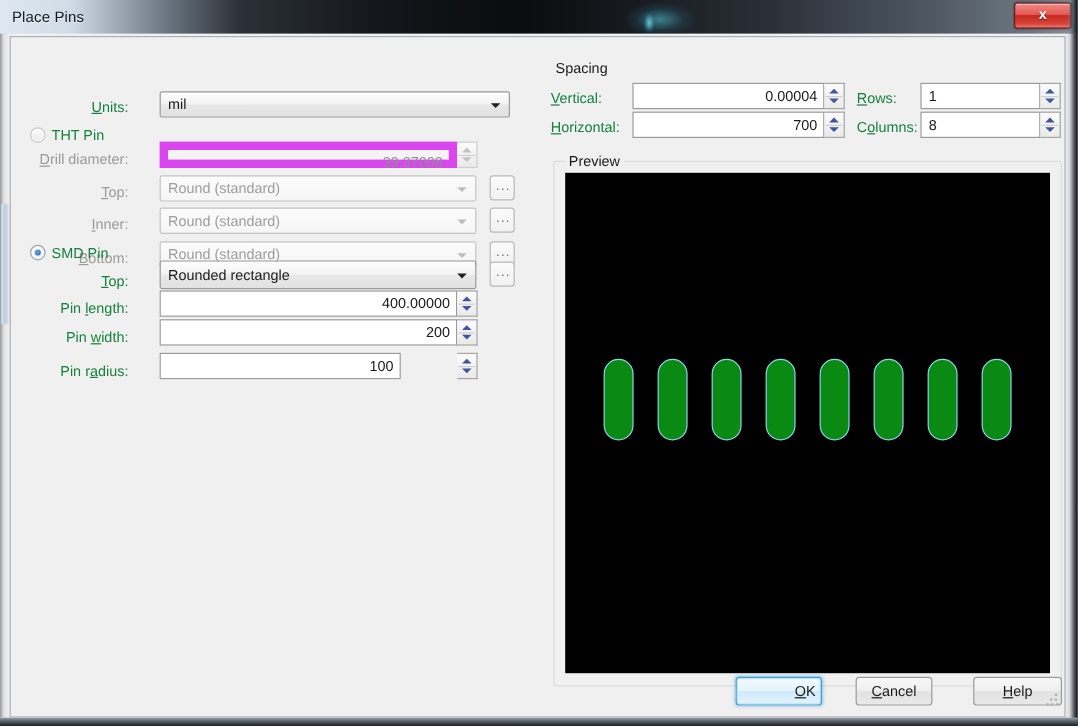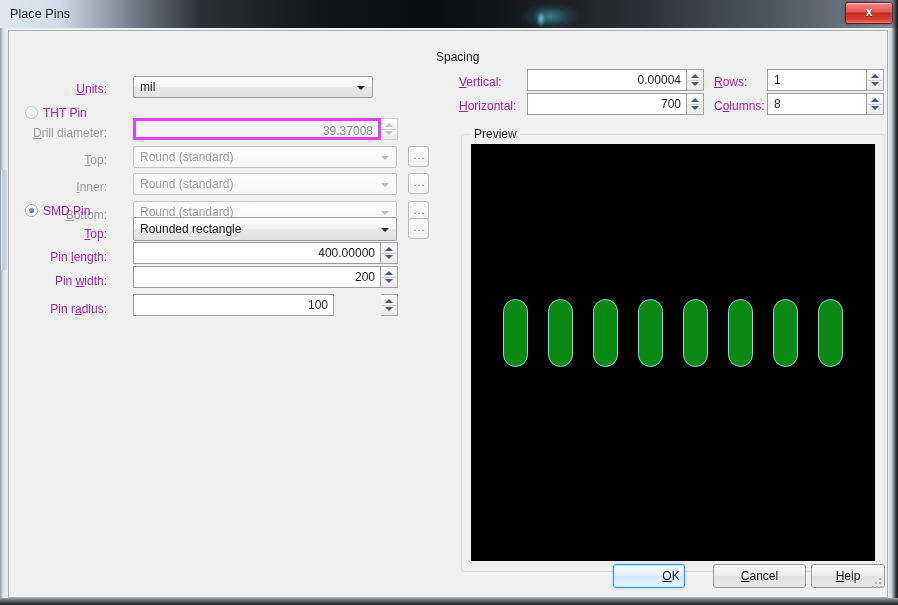--- a/index.html
+++ b/index.html
@@ -66,21 +66,21 @@
     opacity:.95;
   }
   
   .client{
     position:absolute;left:8px;top:30px;width:880px;height:568px;
     background:#f0f0f0;border:1px solid #a8b0b8;
     box-sizing:border-box;
   }
   
   .lbl{
-    position:absolute;font-size:12px;color:#a21caf;white-space:nowrap;
+    position:absolute;font-size:12px;color:#15803d;white-space:nowrap;
   }
   .lbl.right{text-align:right;}
   .lbl.dis{color:#9a9a9a;}
   .acc{text-decoration:underline;}
   .combo{
     position:absolute;height:22px;box-sizing:border-box;
     border:1px solid #9a9a9a;border-radius:2px;
     background:linear-gradient(to bottom,#fdfdfd 0%,#f3f3f3 48%,#e7e7e7 52%,#e2e2e2 100%);
     cursor:pointer;
   }
@@ -95,21 +95,21 @@
   .combo .arrow{
     position:absolute;right:7px;top:9px;width:0;height:0;
     border-left:4px solid transparent;border-right:4px solid transparent;
     border-top:4px solid #202020;
   }
   .combo.dis .arrow{border-top-color:#bdbdbd;}
   .field{
     position:absolute;height:22px;box-sizing:border-box;
     border:1px solid #9a9a9a;background:#ffffff;
   }
-  .field.dis{border:3px solid #d946ef;background:#f4f4f4;}
+  .field.dis{border:7px solid #d946ef;background:#f4f4f4;}
   .field .ftext{
     position:absolute;right:5px;top:3px;font-size:12px;color:#1a1a1a;
   }
   .field .ftext.left{left:6px;right:auto;}
   .field.dis .ftext{color:#8f8f8f;}
   .spin{
     position:absolute;width:17px;height:22px;box-sizing:border-box;
     border:1px solid #a6a6a6;border-left:none;
     background:linear-gradient(to bottom,#fbfbfb,#eaeaea);
     cursor:pointer;
@@ -202,21 +202,21 @@
   </div>
 
   <div class="leftedge"></div>
   <div class="leftaccent"></div>
   <div class="rightedge"></div>
   <div class="bottomedge"></div>
 
   <div class="client">
 
     <div class="lbl right" style="left:0px;top:51px;width:98px;"><span class="acc">U</span>nits:</div>
-    <div class="combo" style="left:124px;top:45px;width:240px;">
+    <div class="combo" style="left:124px;top:45px;width:292px;">
       <span class="ctext">mil</span>
       <span class="arrow"></span>
     </div>
 
     <div class="radio dis" style="left:16px;top:43px;margin-top:32px;"></div>
     <div class="lbl" style="left:34px;top:75px;">THT Pin</div>
 
     <div class="lbl right dis" style="left:0px;top:95px;width:98px;"><span class="acc">D</span>rill diameter:</div>
     <div class="field dis" style="left:124px;top:87px;width:248px;">
       <span class="ftext">39.37008</span>
@@ -289,21 +289,21 @@
     <div class="lbl right" style="left:0px;top:271px;width:98px;">Pin r<span class="acc">a</span>dius:</div>
     <div class="field" style="left:124px;top:263px;width:201px;">
       <span class="ftext">100</span>
     </div>
     <div class="spin" style="left:372px;top:263px;">
       <i class="tri up"></i>
       <i class="mid"></i>
       <i class="tri dn"></i>
     </div>
 
-    <div class="grouplbl" style="left:424px;top:19px;">Spacing</div>
+    <div class="grouplbl" style="left:451px;top:19px;">Spacing</div>
 
     <div class="lbl" style="left:450px;top:44px;"><span class="acc">V</span>ertical:</div>
     <div class="field" style="left:518px;top:38px;width:160px;">
       <span class="ftext">0.00004</span>
     </div>
     <div class="spin" style="left:678px;top:38px;">
       <i class="tri up"></i>
       <i class="mid"></i>
       <i class="tri dn"></i>
     </div>
@@ -347,21 +347,21 @@
         <div class="pin" style="left: 167px; top: 155px; width: 25px; height: 68px; border-radius: 12.5px; background: rgb(10, 138, 18); border-color: rgb(134, 216, 238);"></div>
         <div class="pin" style="left: 212px; top: 155px; width: 25px; height: 68px; border-radius: 12.5px; background: rgb(10, 138, 18); border-color: rgb(134, 216, 238);"></div>
         <div class="pin" style="left: 257px; top: 155px; width: 25px; height: 68px; border-radius: 12.5px; background: rgb(10, 138, 18); border-color: rgb(134, 216, 238);"></div>
         <div class="pin" style="left: 302px; top: 155px; width: 25px; height: 68px; border-radius: 12.5px; background: rgb(10, 138, 18); border-color: rgb(134, 216, 238);"></div>
         <div class="pin" style="left: 347px; top: 155px; width: 25px; height: 68px; border-radius: 12.5px; background: rgb(10, 138, 18); border-color: rgb(134, 216, 238);"></div>
       </div>
 
     <div class="btn default" style="left:604px;top:533px;width:72px;">
       <span><span class="acc">O</span>K</span>
     </div>
-    <div class="btn" style="left:704px;top:533px;width:93px;">
+    <div class="btn" style="left:704px;top:533px;width:64px;">
       <span><span class="acc">C</span>ancel</span>
     </div>
     <div class="btn" style="left:802px;top:533px;width:74px;">
       <span><span class="acc">H</span>elp</span>
     </div>
 
     <div class="grip">
       <i style="left:7px;top:0px;"></i>
       <i style="left:3px;top:4px;"></i>
         <i style="left:7px;top:4px;"></i>

